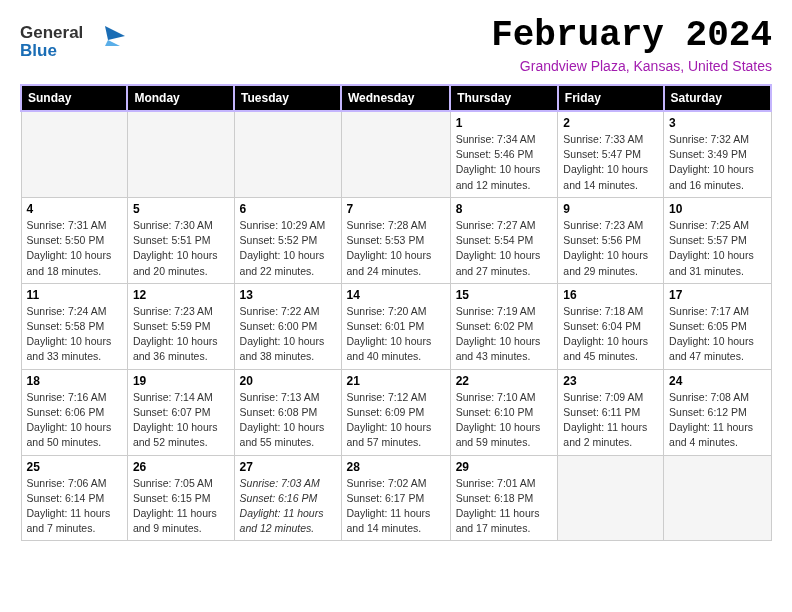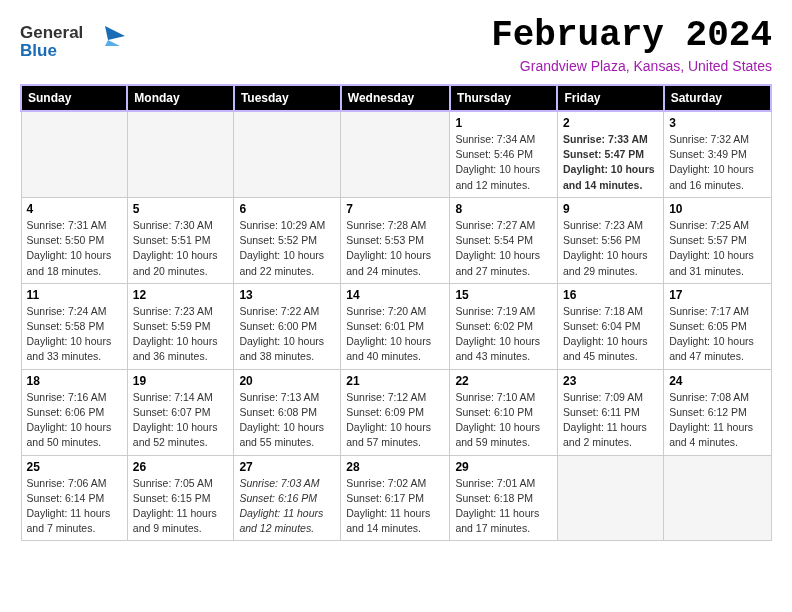--- a/index.html
+++ b/index.html
@@ -118,21 +118,21 @@
           <td class="empty"></td>
           <td>
             <span class="day-num">1</span>
             <div class="day-detail" style="white-space: pre-line;">Sunrise: 7:34 AM
 Sunset: 5:46 PM
 Daylight: 10 hours
 and 12 minutes.</div>
           </td>
           <td>
             <span class="day-num">2</span>
-            <div class="day-detail" style="white-space: pre-line; font-weight: bold;">Sunrise: 7:33 AM
+            <div class="day-detail" style="white-space: pre-line;">Sunrise: 7:33 AM
 Sunset: 5:47 PM
 Daylight: 10 hours
 and 14 minutes.</div>
           </td>
           <td>
             <span class="day-num">3</span>
             <div class="day-detail" style="white-space: pre-line;">Sunrise: 7:32 AM
 Sunset: 3:49 PM
 Daylight: 10 hours
 and 16 minutes.</div>

